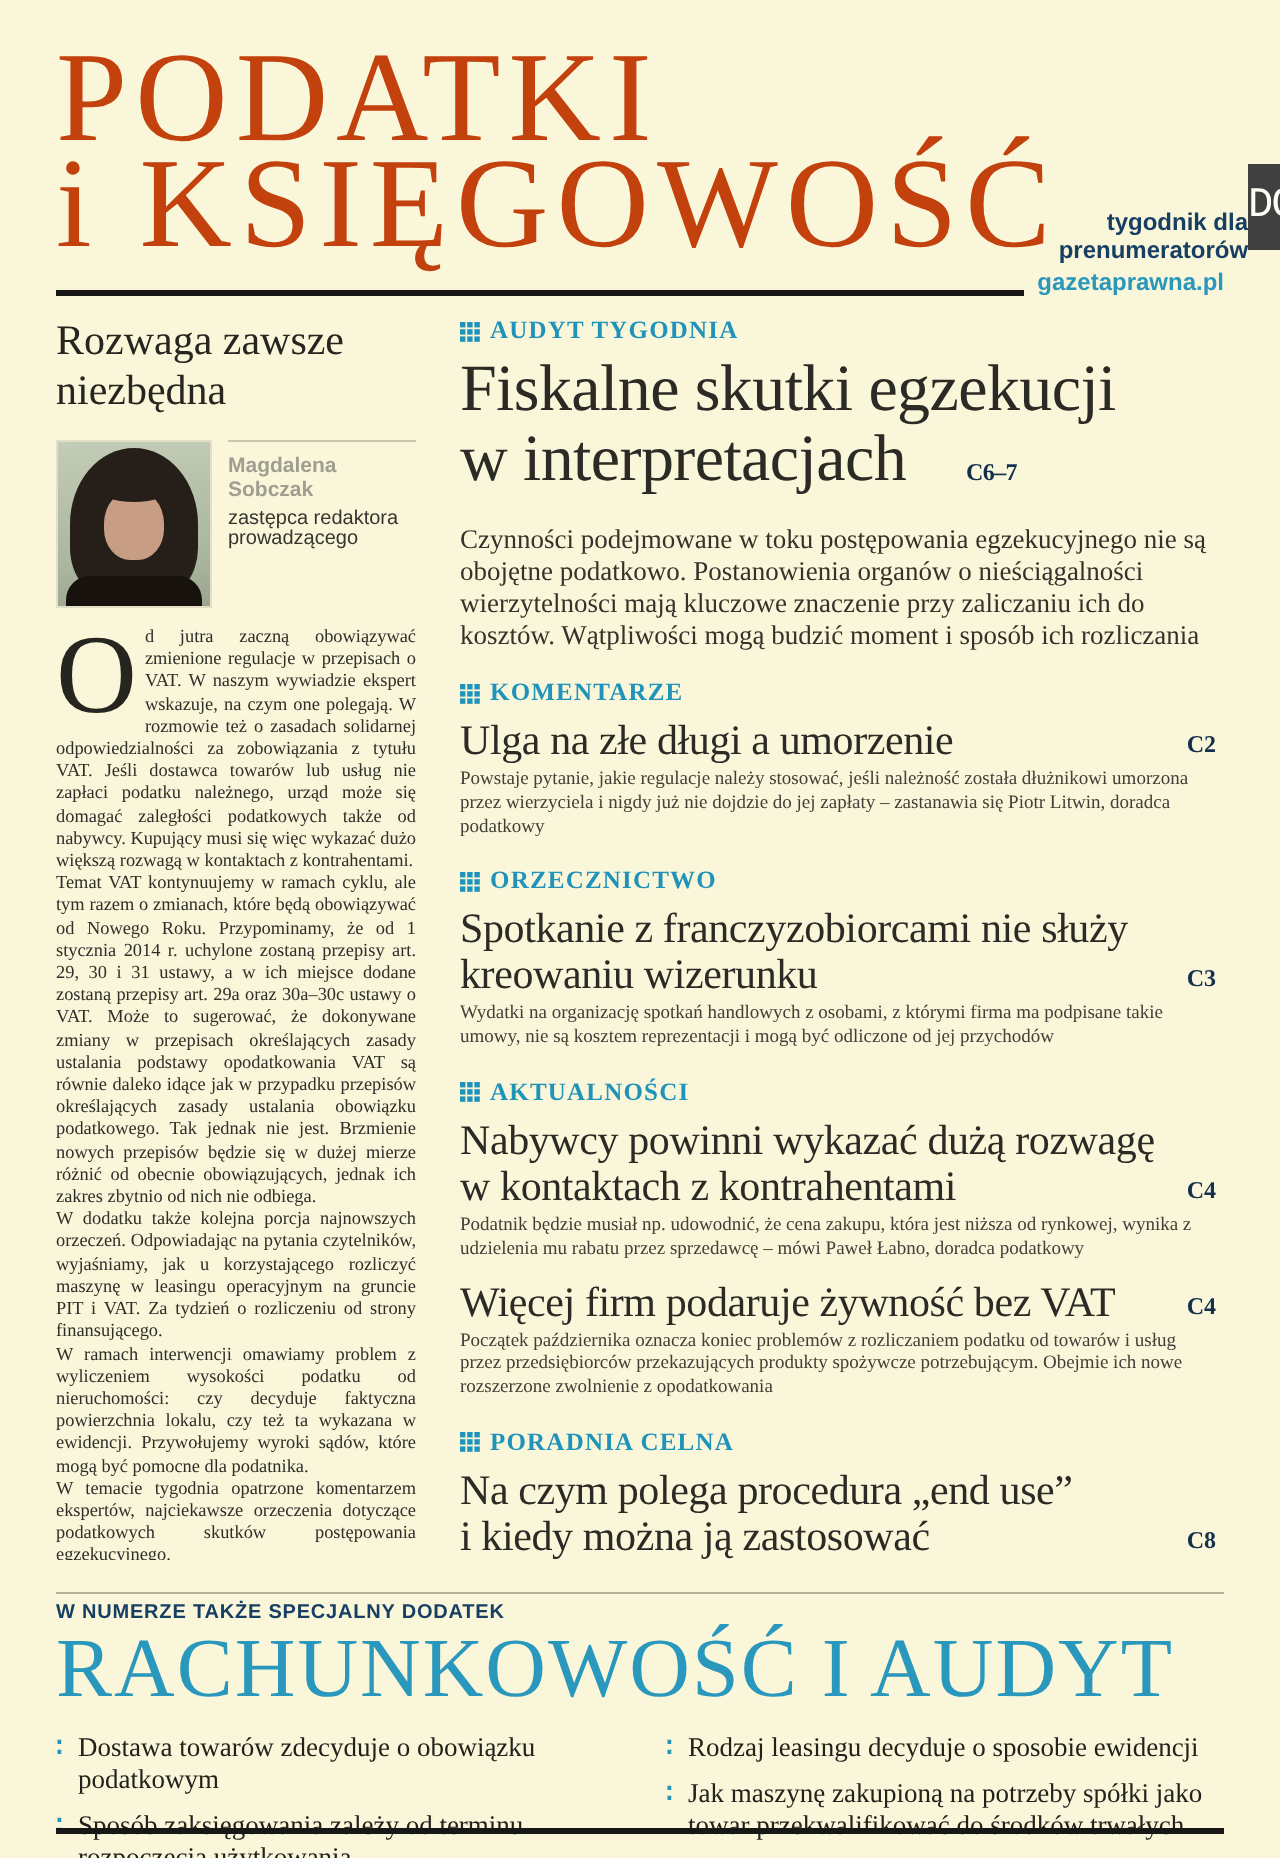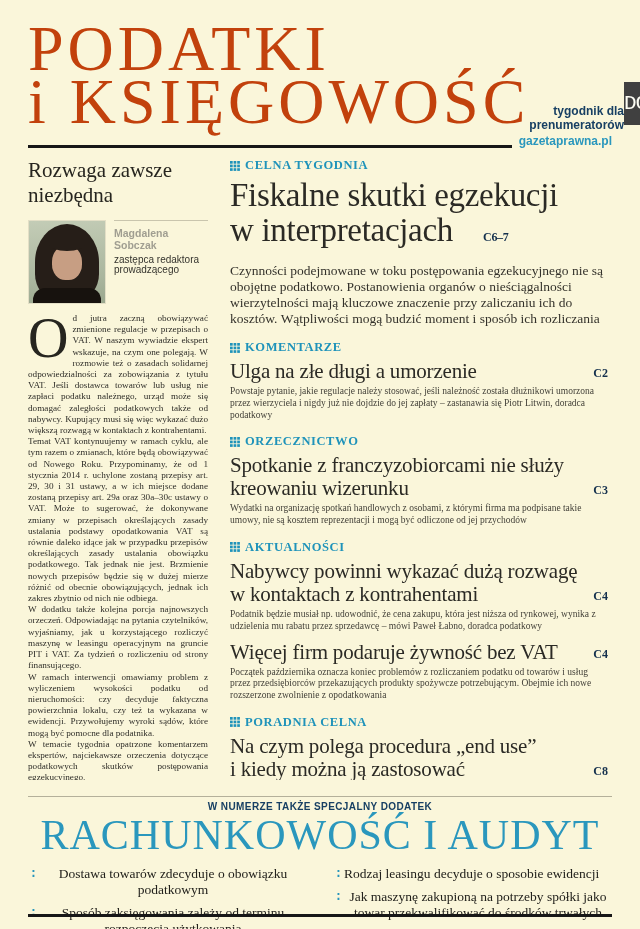--- a/index.html
+++ b/index.html
@@ -49,21 +49,21 @@
   .tema-line2 .pref{margin-left:30px;}
   .tema-desc{font-size:13.5px;line-height:16px;color:#34322b;margin:8px 0 0 0;max-width:99%;}
   section{margin-top:13px;}
   .item{margin-top:2px;}
   .item + .item{margin-top:8px;}
   .trow{display:flex;align-items:flex-end;}
   .trow h3{font-size:21px;line-height:23px;font-weight:400;color:#2b2a25;margin:0;white-space:pre-line;flex:1;letter-spacing:-0.2px;}
   .trow .pref{padding:0 4px 2px 10px;}
   .desc{font-size:9.5px;line-height:11.8px;color:#413f37;margin:3px 0 0 0;max-width:97%;}
   
-  .footer{position:absolute;left:0;right:0;bottom:0;height:117px;padding:16px 28px;background:#faf6da;text-align:center;}
+  .footer{position:absolute;left:0;right:0;bottom:0;height:117px;padding:16px 28px;background:#faf6da;}
   .foot-topline{height:1px;background:#b4b09a;}
   .foot-kicker{font-family:"Liberation Sans","DejaVu Sans",sans-serif;font-weight:bold;font-size:10px;color:#173f63;
     letter-spacing:0.4px;margin-top:4px;}
   .foot-title{color:#2a97bd;font-size:42px;line-height:44px;letter-spacing:1px;margin-top:1px;white-space:nowrap;}
   .foot-cols{display:flex;gap:26px;margin-top:9px;}
   .foot-list{flex:1;margin:0;padding:0;list-style:none;}
   .foot-list li{display:flex;font-size:13.5px;line-height:16px;color:#22211c;margin-bottom:7px;}
   .tick{color:#2795bc;font-weight:bold;flex:none;width:11px;font-size:13px;}
   .foot-bottomline{position:absolute;left:28px;right:28px;bottom:12px;height:3px;background:#171717;}
 </style>
@@ -126,21 +126,21 @@
                 <rect x="3.6" y="0" width="2.7" height="2.7"></rect>
                 <rect x="7.2" y="0" width="2.7" height="2.7"></rect>
                 <rect x="0" y="3.6" width="2.7" height="2.7"></rect>
                 <rect x="3.6" y="3.6" width="2.7" height="2.7"></rect>
                 <rect x="7.2" y="3.6" width="2.7" height="2.7"></rect>
                 <rect x="0" y="7.2" width="2.7" height="2.7"></rect>
                 <rect x="3.6" y="7.2" width="2.7" height="2.7"></rect>
                 <rect x="7.2" y="7.2" width="2.7" height="2.7"></rect>
               </g>
             </svg>
-          <span>CELNA TYGODNIA</span>
+          <span>AUDYT TYGODNIA</span>
         </div>
         <div class="tema-headline">
           <div>Fiskalne skutki egzekucji</div>
           <div class="tema-line2">
             <span>w interpretacjach</span>
             <span class="pref">C6–7</span>
           </div>
         </div>
         <p class="tema-desc">Czynności podejmowane w toku postępowania egzekucyjnego nie są obojętne podatkowo. Postanowienia organów o nieściągalności wierzytelności mają kluczowe znaczenie przy zaliczaniu ich do kosztów. Wątpliwości mogą budzić moment i sposób ich rozliczania</p>
       </section>

